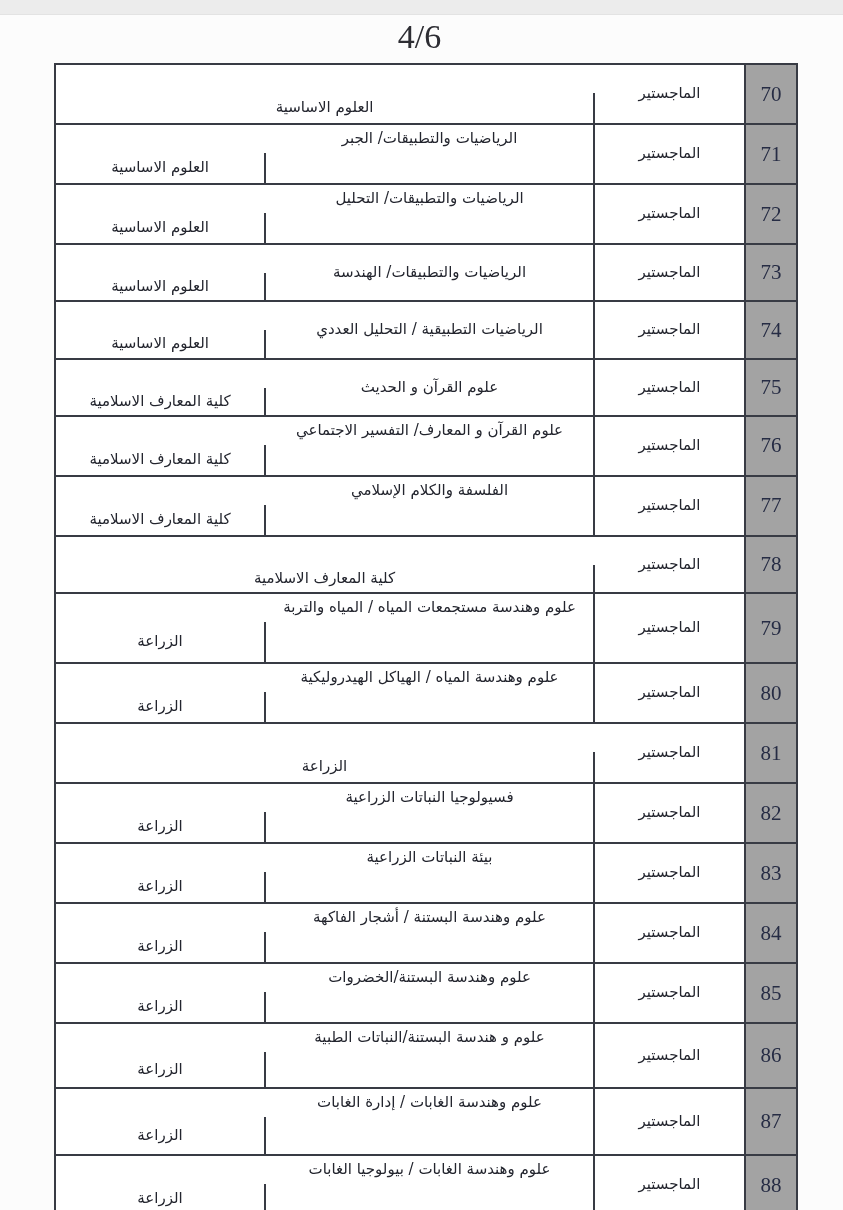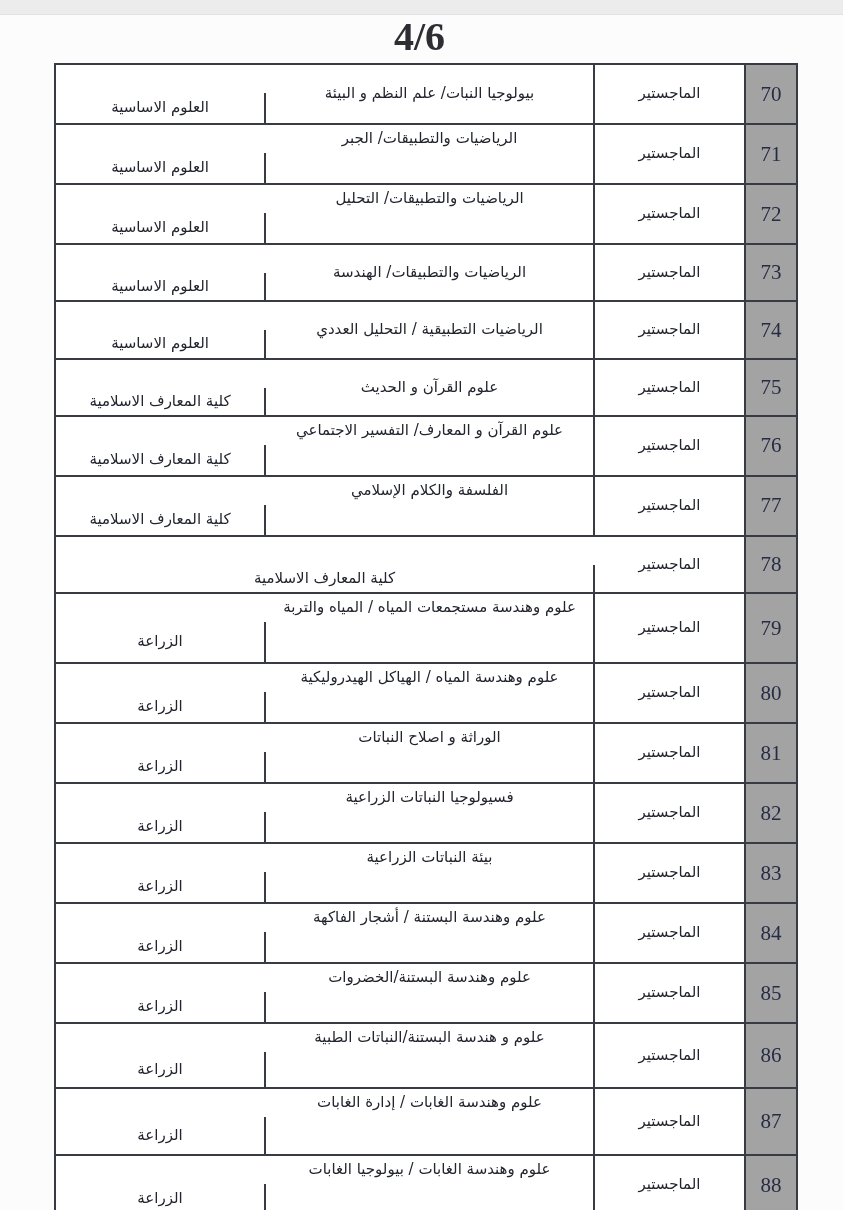--- a/index.html
+++ b/index.html
@@ -14,22 +14,22 @@
   }
   .top-band {
     height: 14px;
     width: 100%;
     background: #ececec;
     border-bottom: 1px solid #e3e3e3;
   }
   .page-title {
     text-align: center;
     font-family: "Liberation Serif", "DejaVu Serif", serif;
-    font-size: 40px;
-    font-weight: 700;
+    font-size: 34px;
+    font-weight: 400;
     color: #2d2d33;
     margin: 2px 4px 6px 0;
     height: 40px;
     line-height: 40px;
     direction: ltr;
   }
   .table {
     margin: 0 45px 0 54px;
     border: 2px solid #383b44;
     background: #fff;
@@ -90,21 +90,20 @@
 <body>
 
 <div class="top-band"></div>
 
 <div class="page-title">4/6</div>
 
 <div class="table" id="programs-table">
   <div class="row">
     <div class="cell cell-num">70</div>
     <div class="cell cell-degree">الماجستير</div>
-    <div class="cell cell-specialty">بيولوجيا النبات/ علم النظم و البيئة</div>
     <div class="cell cell-college">العلوم الاساسية</div>
   </div>
 
   <div class="row">
     <div class="cell cell-num">71</div>
     <div class="cell cell-degree">الماجستير</div>
     <div class="cell cell-specialty">الرياضيات والتطبيقات/ الجبر</div>
     <div class="cell cell-college">العلوم الاساسية</div>
   </div>
 
@@ -166,21 +165,20 @@
   <div class="row">
     <div class="cell cell-num">80</div>
     <div class="cell cell-degree">الماجستير</div>
     <div class="cell cell-specialty">علوم وهندسة المياه / الهياكل الهيدروليكية</div>
     <div class="cell cell-college">الزراعة</div>
   </div>
 
   <div class="row">
     <div class="cell cell-num">81</div>
     <div class="cell cell-degree">الماجستير</div>
-    <div class="cell cell-specialty">الوراثة و اصلاح النباتات</div>
     <div class="cell cell-college">الزراعة</div>
   </div>
 
   <div class="row">
     <div class="cell cell-num">82</div>
     <div class="cell cell-degree">الماجستير</div>
     <div class="cell cell-specialty">فسيولوجيا النباتات الزراعية</div>
     <div class="cell cell-college">الزراعة</div>
   </div>
 

